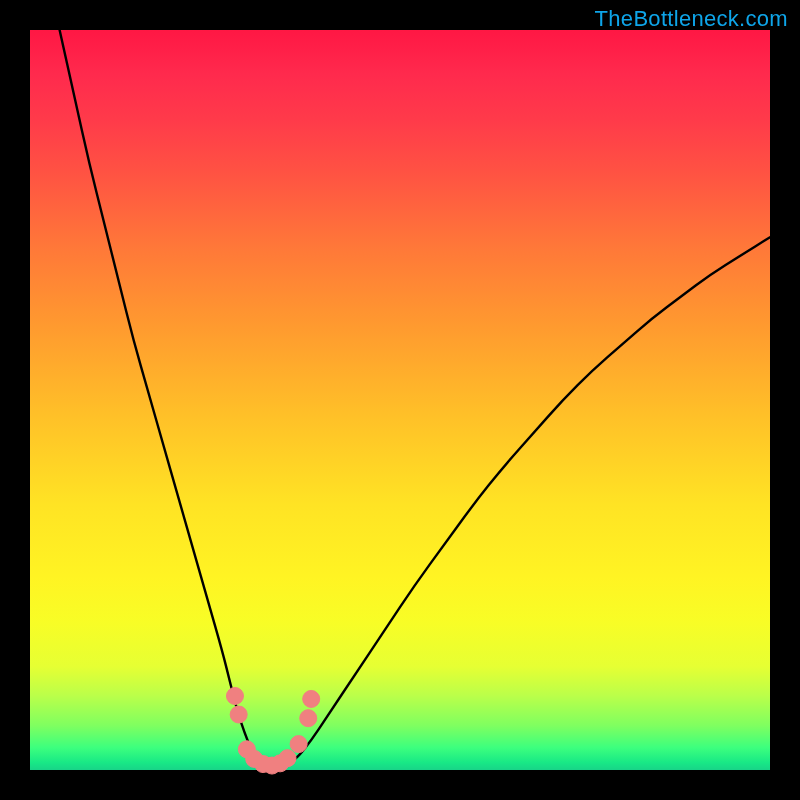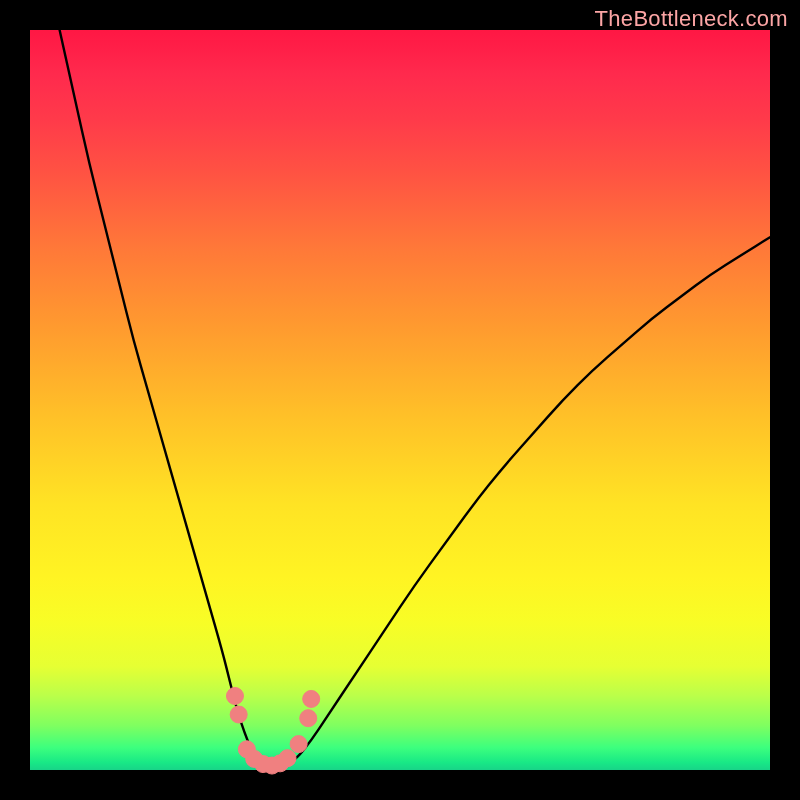--- a/index.html
+++ b/index.html
@@ -39,21 +39,21 @@
       #baff4a 90%,
       #7fff60 94%,
       #3cff7e 97%,
       #18e886 99%,
       #18d488 100%);
   }
   .watermark {
     position: absolute;
     top: 6px;
     right: 12px;
-    color: #fca5a5;
+    color: #0ea5e9;
     font-size: 22px;
     font-weight: 400;
     letter-spacing: 0.3px;
     user-select: none;
   }
   svg.curve {
     position: absolute;
     left: 0;
     top: 0;
     width: 740px;

